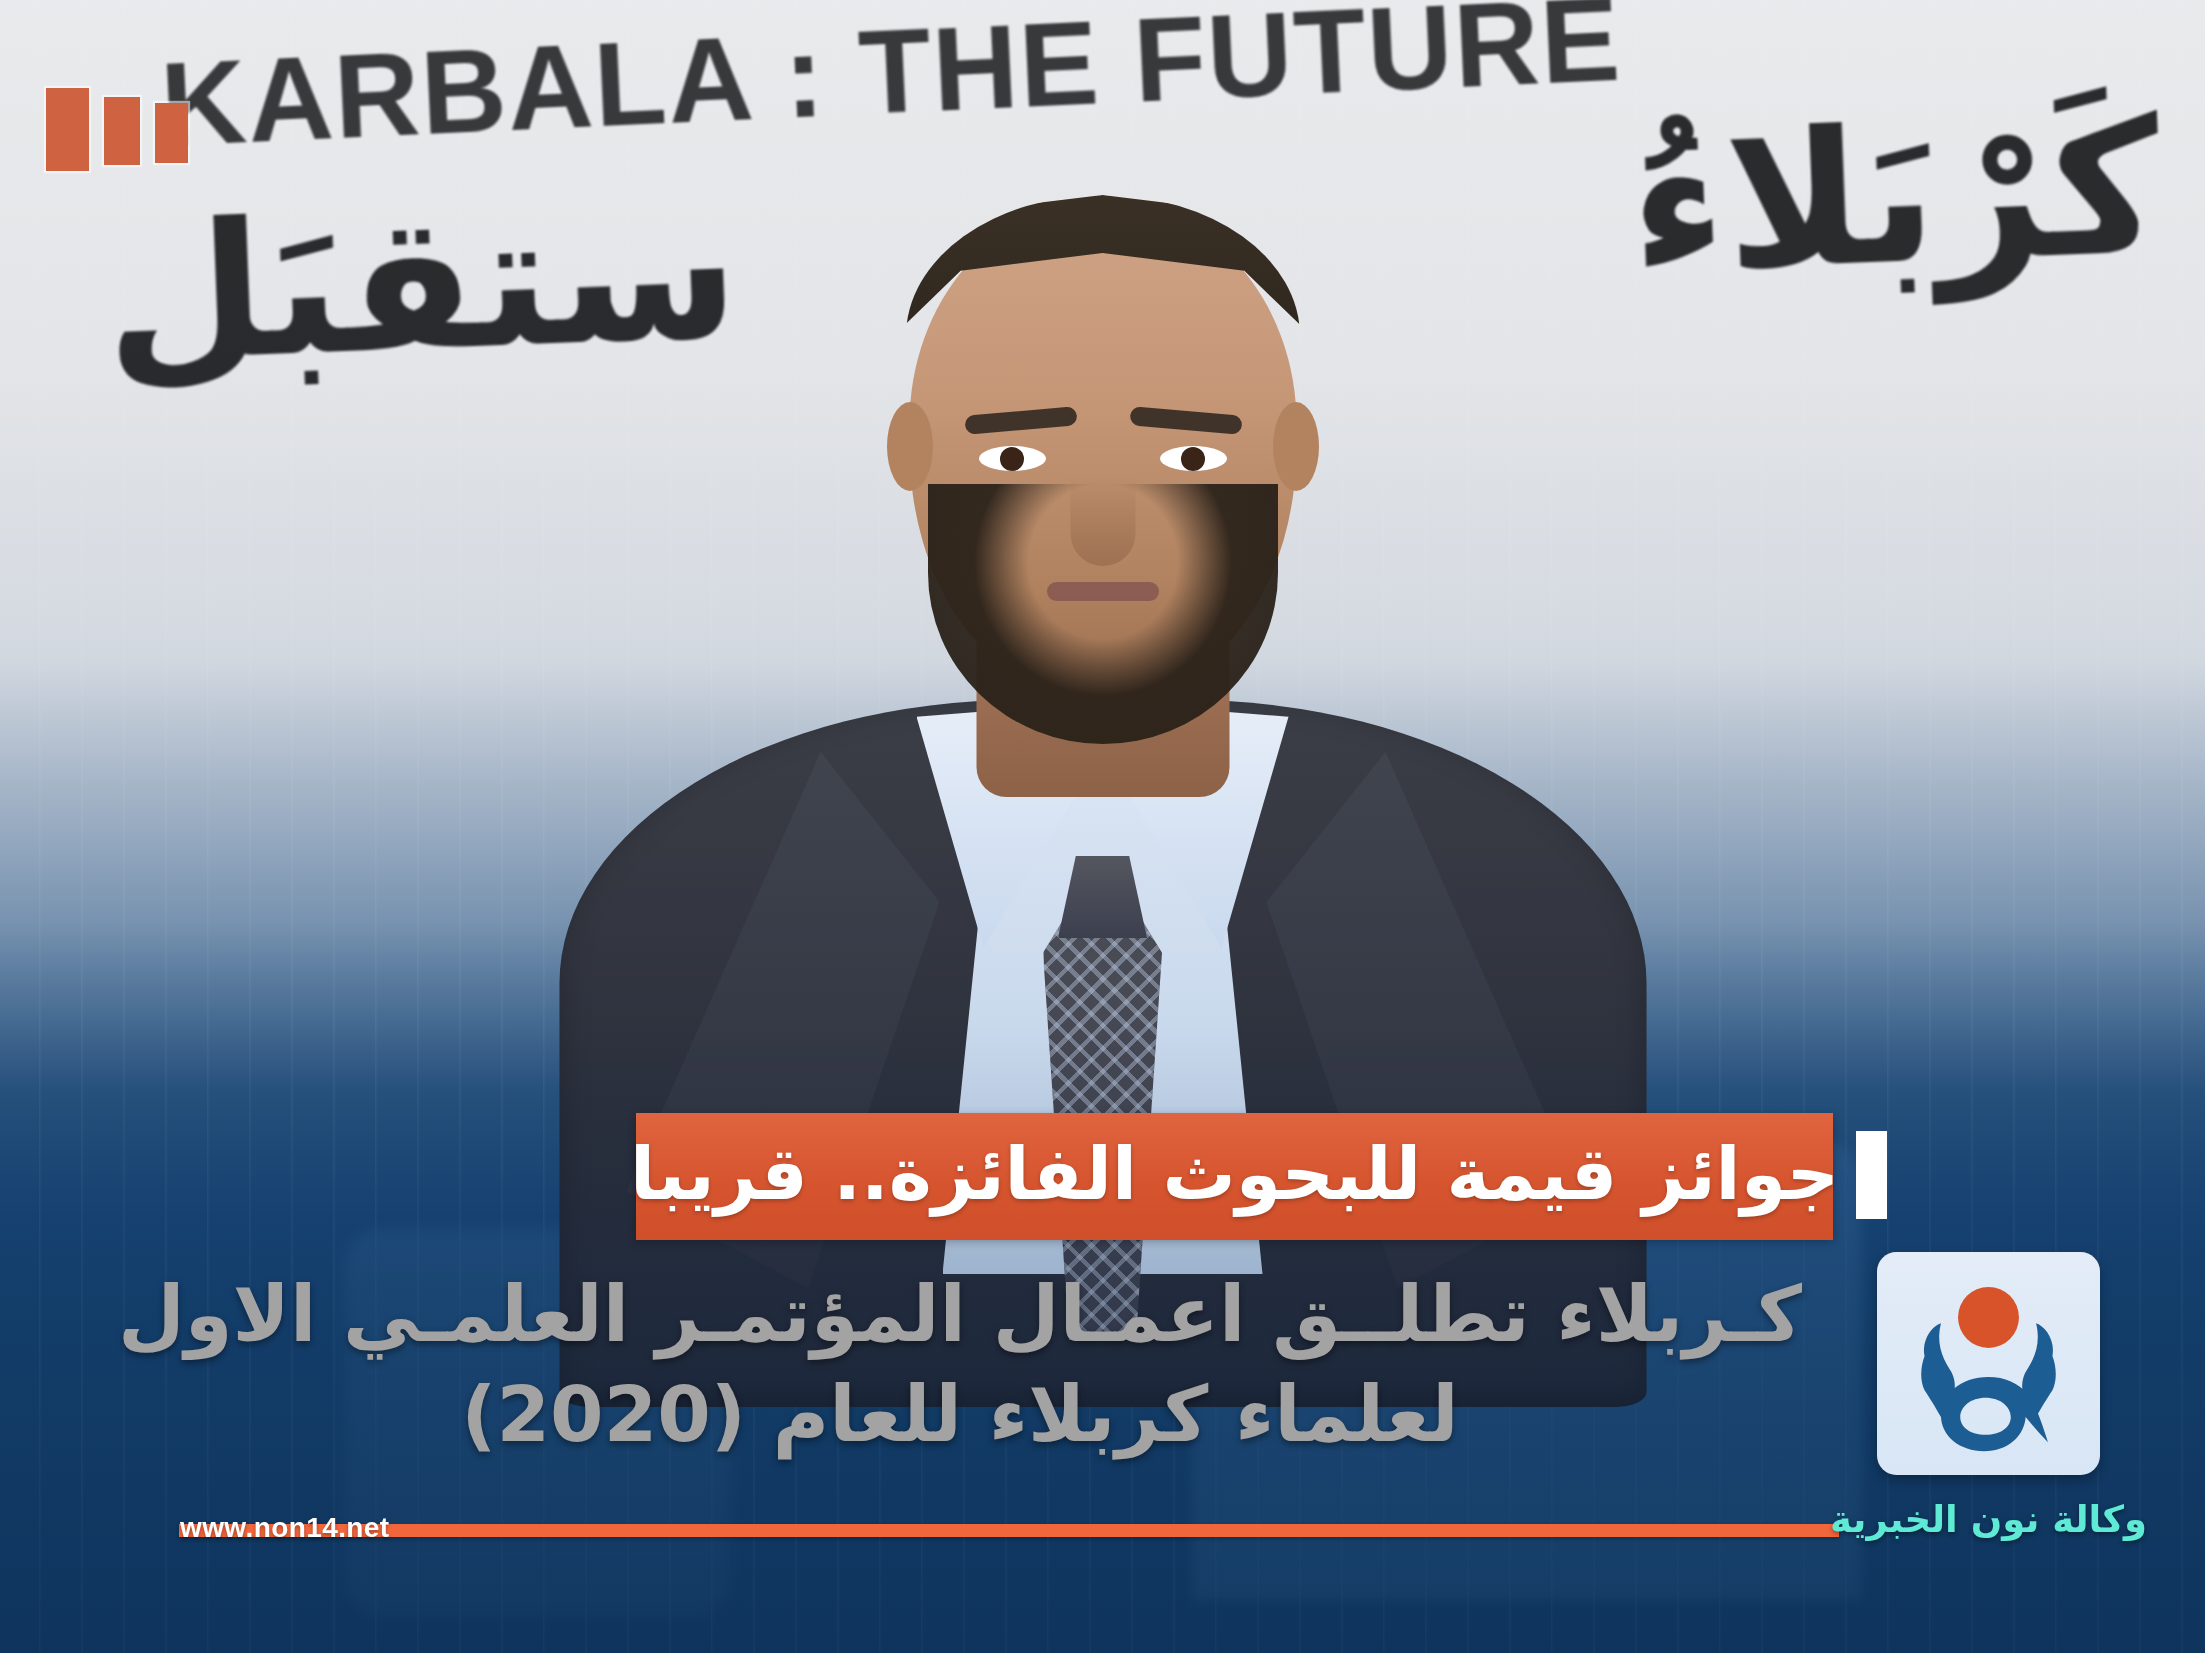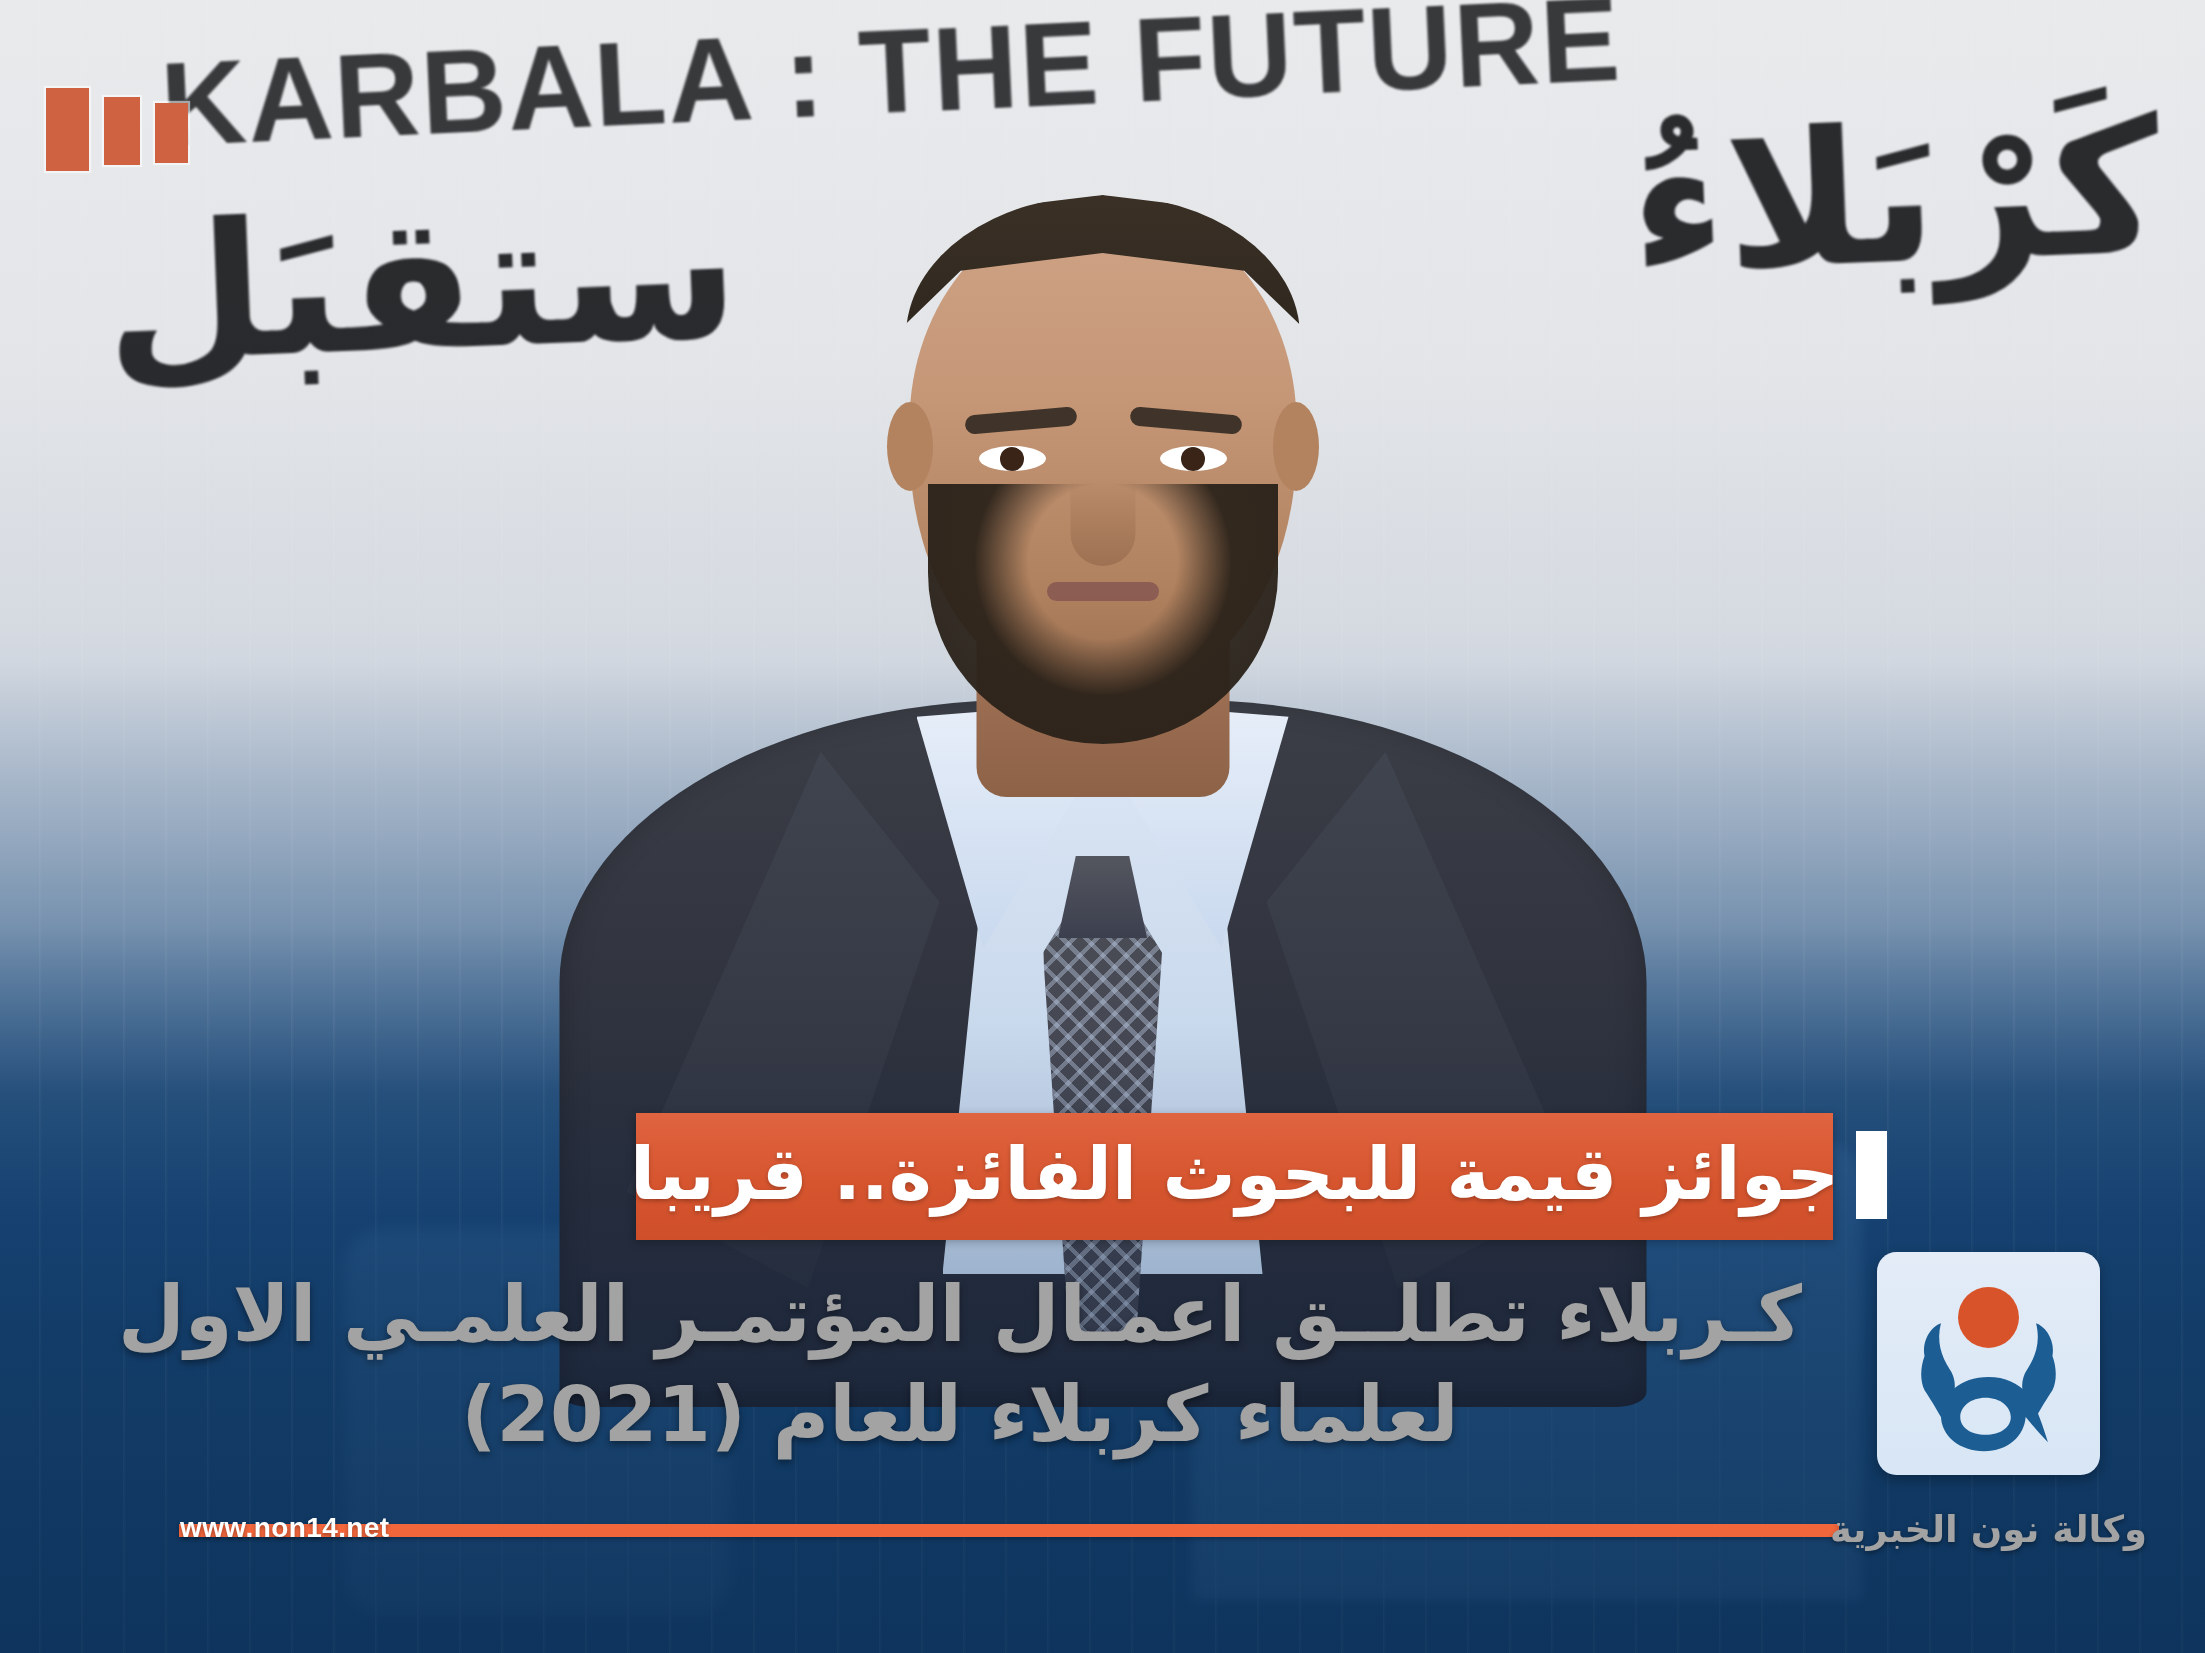--- a/index.html
+++ b/index.html
@@ -271,23 +271,23 @@
   .logo-tile{
     width:223px; height:223px;
     background:linear-gradient(180deg,#e3ecf7 0%, #d8e6f5 100%);
     border-radius:19.4px;
     position:relative;
     box-shadow:0 4.5px 12px rgba(0,0,0,.28);
   }
   .logo-tile svg{position:absolute; inset:0; width:100%; height:100%;}
 
   .agency{
-    margin-top:33px;
+    margin-top:23px;
     direction:rtl;
-    color:#a3a3a3;
+    color:#5eead4;
     font-weight:700;
     font-size:37px;
     letter-spacing:0.7px;
     text-shadow:0 2.2px 5.2px rgba(0,0,0,.4);
     white-space:nowrap;
   }
 
   
   .vignette{
     position:absolute; inset:0;
@@ -344,21 +344,21 @@
     <span class="bar b2"></span>
     <span class="bar b3"></span>
   </div>
 
   <div class="orange-banner">
     <span>جوائز قيمة للبحوث الفائزة.. قريبا</span>
   </div>
 
   <div class="headline">
     <span class="l1">كـربلاء تطلــق اعمـال المؤتمـر العلمـي الاول</span>
-    <span class="l2">لعلماء كربلاء للعام (2021)</span>
+    <span class="l2">لعلماء كربلاء للعام (2020)</span>
   </div>
 
   <div class="rule"></div>
 
   <div class="url">www.non14.net</div>
 
   <div class="brand">
 
     <div class="news-badge">
       <div class="tick"></div>

